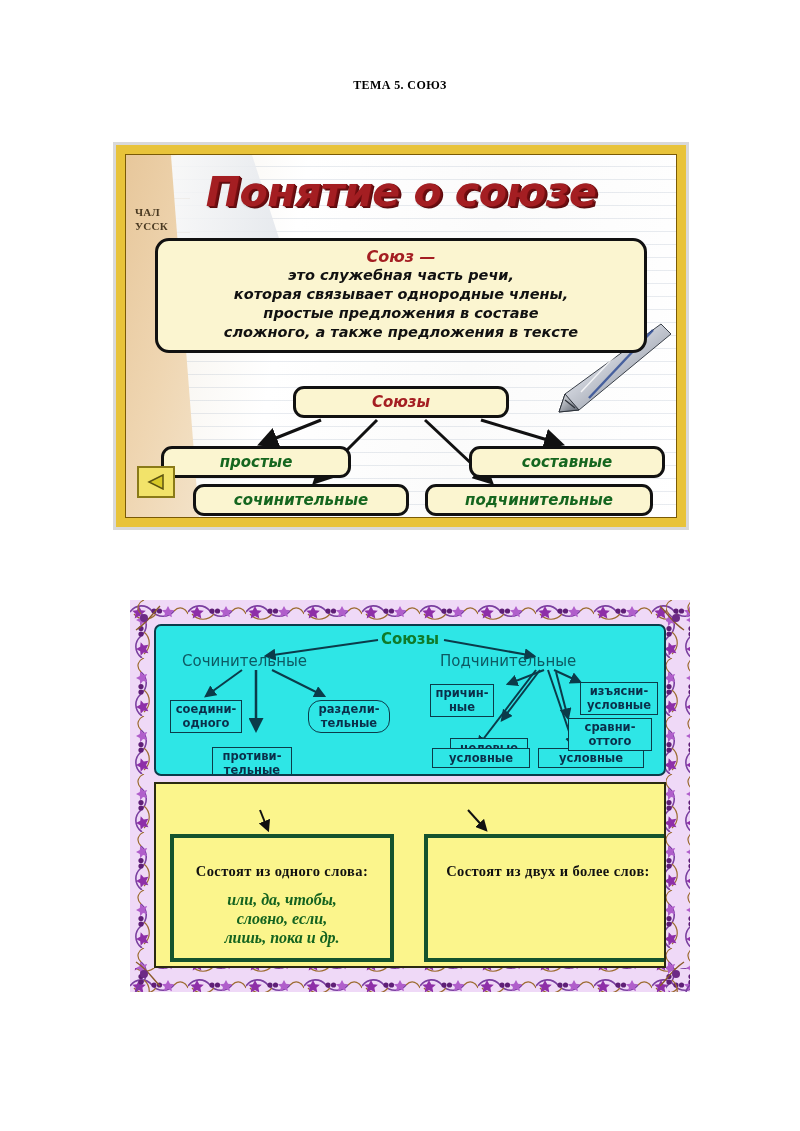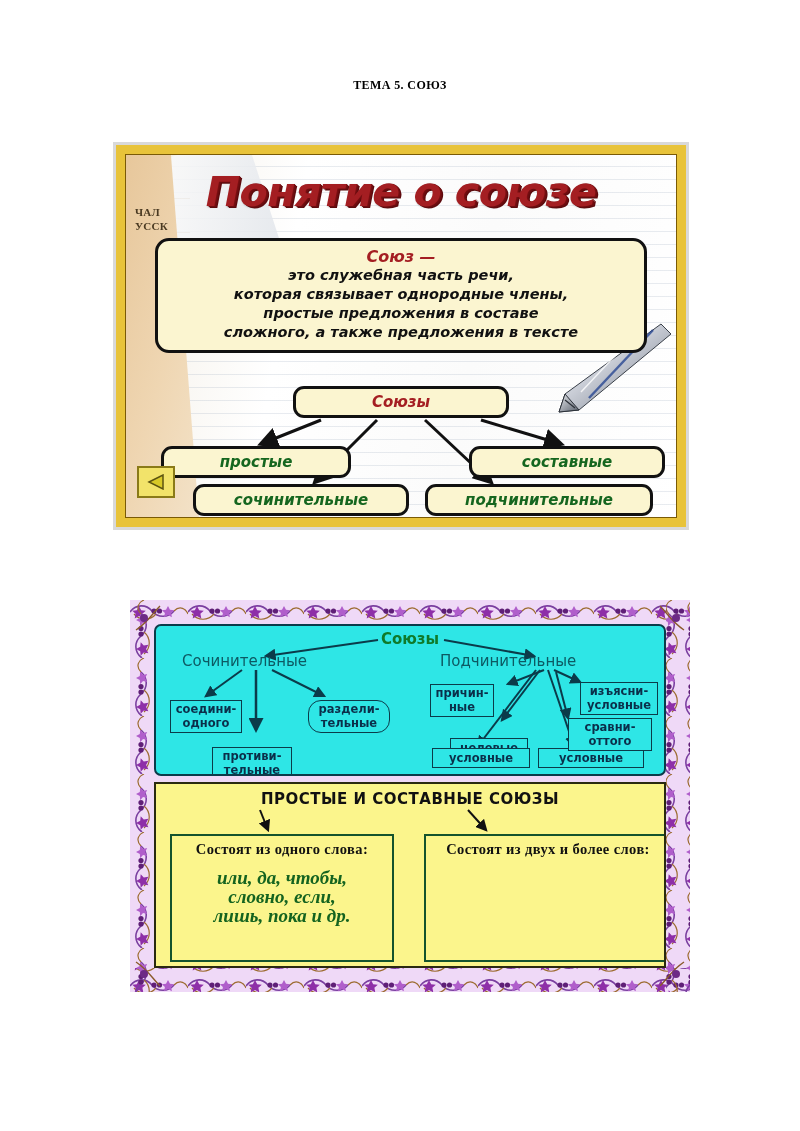--- a/index.html
+++ b/index.html
@@ -317,42 +317,42 @@
     letter-spacing: 0.5px;
     color: #111111;
   }
   .s2-yellow-arrows { position:absolute; left:0; top:0; width:508px; height:182px; pointer-events:none; }
 
   .s2-cell {
     position: absolute;
     top: 50px;
     box-sizing: border-box;
     background: #fbf58c;
-    border: 2px solid #14532d;
+    border: 4px solid #14532d;
     height: 128px;
-    padding: 4px 6px 4px 6px;
+    padding: 24px 6px 4px 6px;
     text-align: center;
   }
   #cell-left  { left: 14px;  width: 224px; }
   #cell-right { left: 268px; width: 248px; }
 
   .cell-head {
     font-family: "Liberation Serif", serif;
     font-weight: bold;
     font-size: 14.5px;
     line-height: 18px;
     color: #111111;
     letter-spacing: 0.4px;
   }
   .cell-list {
     margin-top: 10px;
     font-family: "Liberation Serif", serif;
     font-style: italic;
     font-weight: bold;
-    font-size: 19px;
+    font-size: 16px;
     line-height: 19px;
     color: #14631f;
     white-space: pre-line;
   }
   #cell-right .cell-list { margin-top: 4px; }
 </style>
 </head>
 <body>
 
 <div class="page-title">ТЕМА 5. СОЮЗ</div>
@@ -510,21 +510,20 @@
     <div class="s2-box" id="b-cel">целевые</div>
     <div class="s2-box" id="b-vrem">условные</div>
     <div class="s2-box" id="b-uslov">условные</div>
     <div class="s2-box" id="b-izyas">изъясни-
 условные</div>
     <div class="s2-box" id="b-sravn">сравни-
 оттого</div>
   </div>
 
   <div class="s2-yellow">
-    <div class="s2-yellow-title">ПРОСТЫЕ И СОСТАВНЫЕ СОЮЗЫ</div>
     <svg class="s2-yellow-arrows" viewBox="0 0 508 182">
       <defs>
         <marker id="arrowBlk2" viewBox="0 0 10 10" refX="8" refY="5" markerWidth="6" markerHeight="6" orient="auto-start-reverse">
           <path d="M 0 0 L 10 5 L 0 10 z" fill="#111111"></path>
         </marker>
       </defs>
       <line x1="104" y1="26" x2="112" y2="46" stroke="#111111" stroke-width="2" marker-end="url(#arrowBlk2)"></line>
       <line x1="312" y1="26" x2="330" y2="46" stroke="#111111" stroke-width="2" marker-end="url(#arrowBlk2)"></line>
     </svg>
 

